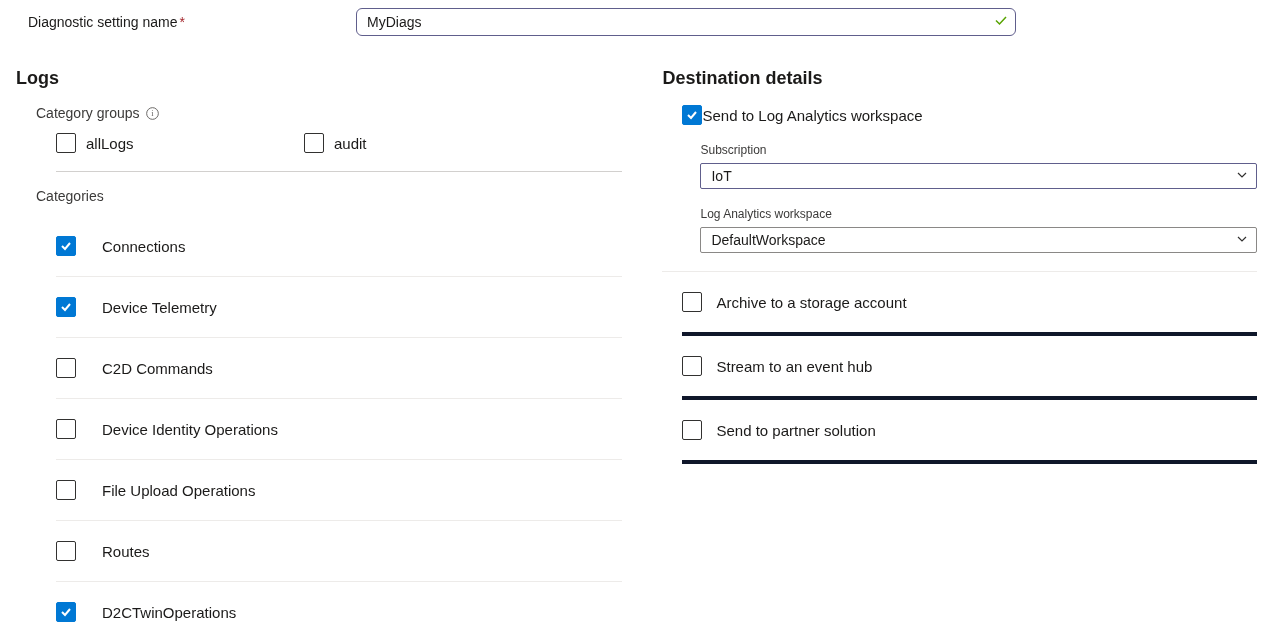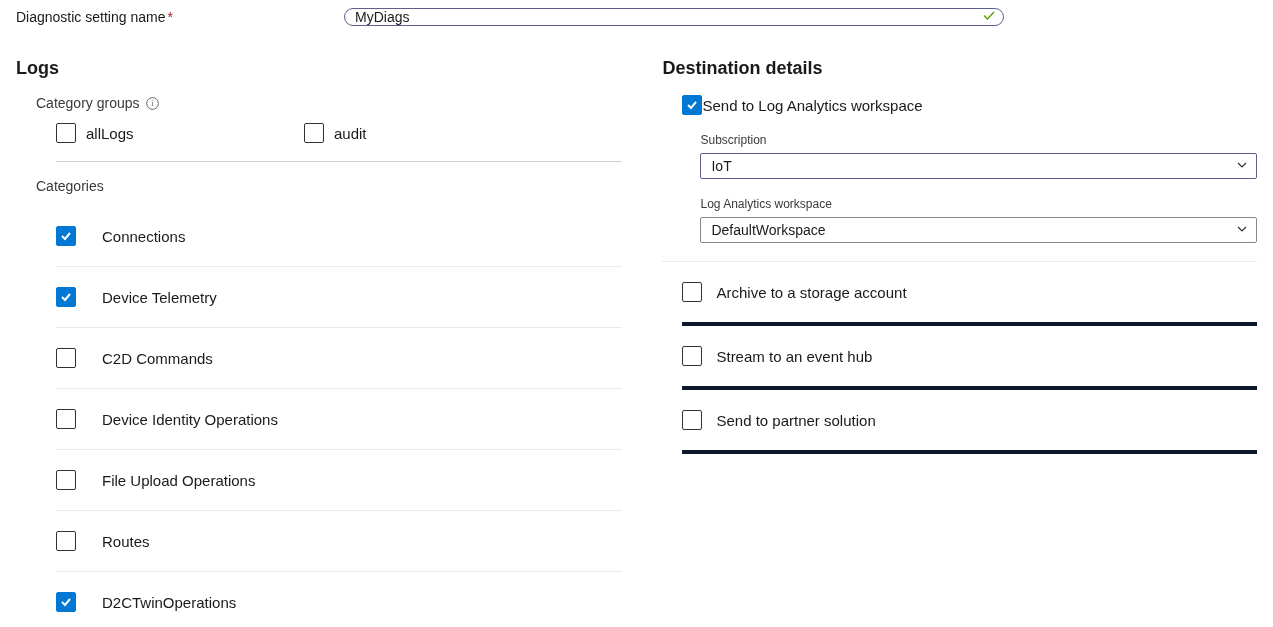--- a/index.html
+++ b/index.html
@@ -7,39 +7,40 @@
       font-family: 'Segoe UI', -apple-system, BlinkMacSystemFont, sans-serif;
       font-size: 14px;
       color: #1b1a19;
       background: #ffffff;
       padding: 8px 16px;
     }
     .top-row {
       display: flex;
       align-items: center;
       margin-bottom: 32px;
+      margin-left: 12px;
     }
     .top-label {
       width: 328px;
       font-size: 14px;
       color: #1b1a19;
     }
     .required-star {
       color: #a4262c;
       margin-left: 2px;
     }
     .name-input-wrap {
       position: relative;
       width: 660px;
     }
     .name-input {
       width: 100%;
-      height: 18px;
+      height: 28px;
       border: 1px solid #605e8c;
-      border-radius: 14px;
+      border-radius: 6px;
       font-size: 14px;
       padding: 0 32px 0 10px;
       color: #1b1a19;
       font-family: inherit;
     }
     .valid-check {
       position: absolute;
       right: 8px;
       top: 50%;
       transform: translateY(-50%);

